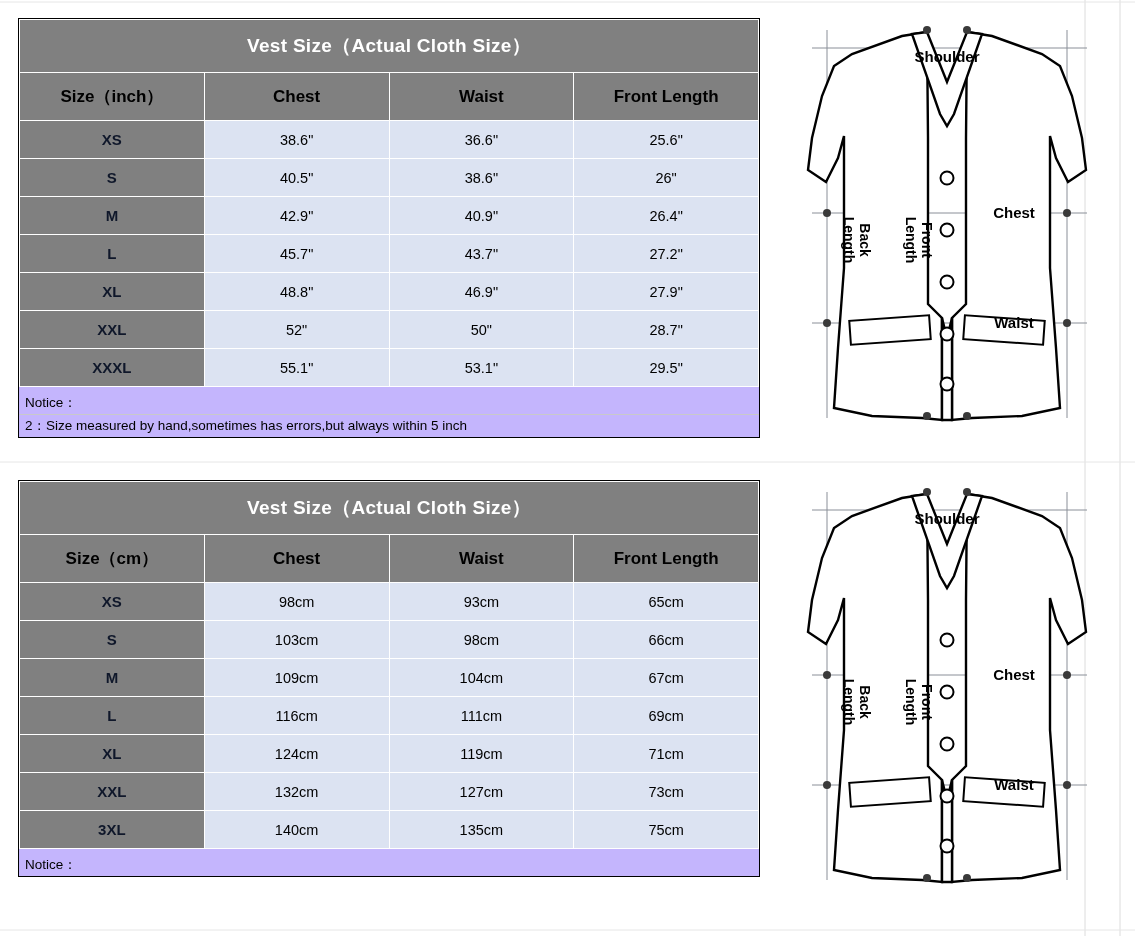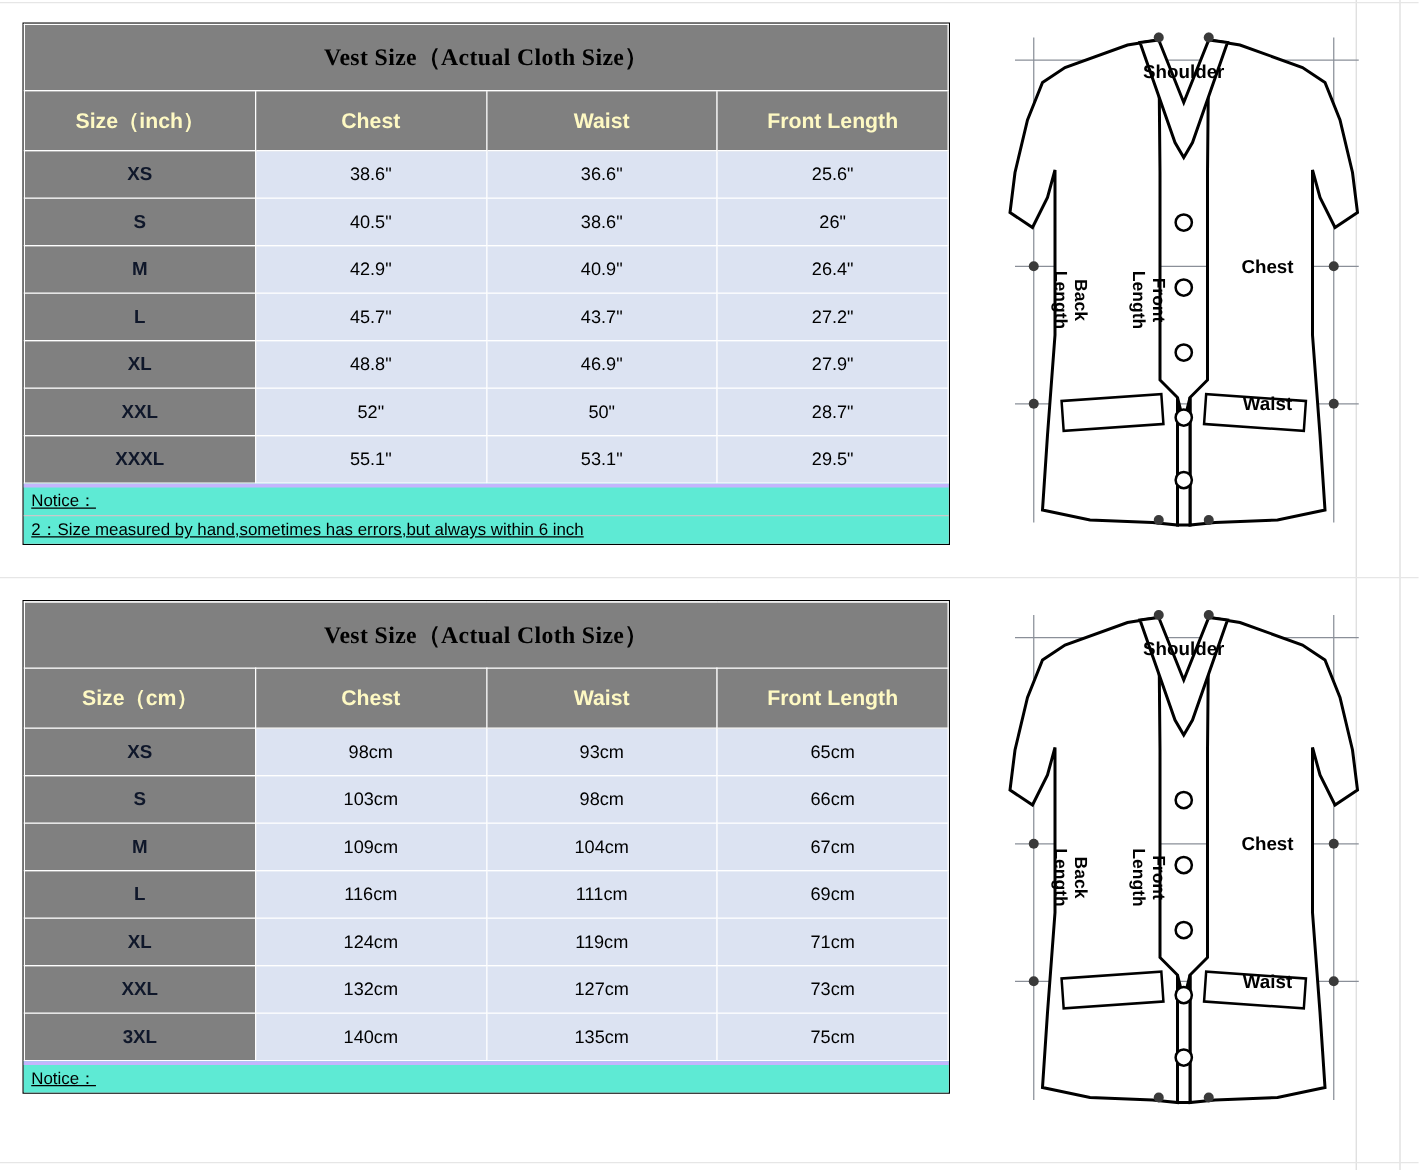--- a/index.html
+++ b/index.html
@@ -41,53 +41,51 @@
     table-layout: fixed;
   }
   table.size-table td, table.size-table th {
     border: 1px solid #ffffff;
     padding: 0;
     text-align: center;
     vertical-align: middle;
   }
   .title-cell {
     background: #808080;
-    color: #000000;
+    color: #ffffff;
     font-weight: bold;
     font-size: 19px;
     height: 52px;
     letter-spacing: .3px;
-    font-family: Liberation Serif, serif;
   }
   .head-cell {
     background: #808080;
-    color: #fef9c3;
+    color: #000000;
     font-weight: bold;
     font-size: 17px;
     height: 47px;
   }
   .rowlabel-cell {
     background: #808080;
     color: #0f172a;
     font-weight: bold;
     font-size: 15px;
     height: 37px;
     width: 136px;
   }
   .data-cell {
     background: #dce3f2;
     color: #000;
     font-size: 14.5px;
     height: 37px;
   }
   .notice-wrap {
-    border-top: 3px solid #c4b5fd;
-    background: #5eead4;
+    border-top: 5px solid #c4b5fd;
+    background: #c4b5fd;
     padding: 0;
-    text-decoration: underline;
   }
   .notice-line {
     font-size: 13.5px;
     line-height: 20px;
     padding: 1px 4px 1px 6px;
     border-bottom: 1px solid #c9c9c9;
     white-space: nowrap;
     overflow: hidden;
   }
   .notice-line:last-child { border-bottom: none; }
@@ -171,21 +169,21 @@
         <tr>
           <td class="rowlabel-cell">XXXL</td>
           <td class="data-cell">55.1"</td>
           <td class="data-cell">53.1"</td>
           <td class="data-cell">29.5"</td>
         </tr>
       </tbody>
         </table>
       <div class="notice-wrap">
         <div class="notice-line">Notice：</div>
-        <div class="notice-line">2：Size measured by hand,sometimes has errors,but always within 6 inch</div>
+        <div class="notice-line">2：Size measured by hand,sometimes has errors,but always within 5 inch</div>
       </div>
     </div>
 
     <div class="diagram">
       <svg width="330" height="430" viewBox="0 0 330 430">
 
         <g stroke="#8a8f98" stroke-width="1" fill="none">
           <line x1="45" y1="12" x2="45" y2="400"></line>
           <line x1="285" y1="12" x2="285" y2="400"></line>
           <line x1="145" y1="8" x2="145" y2="400"></line>

